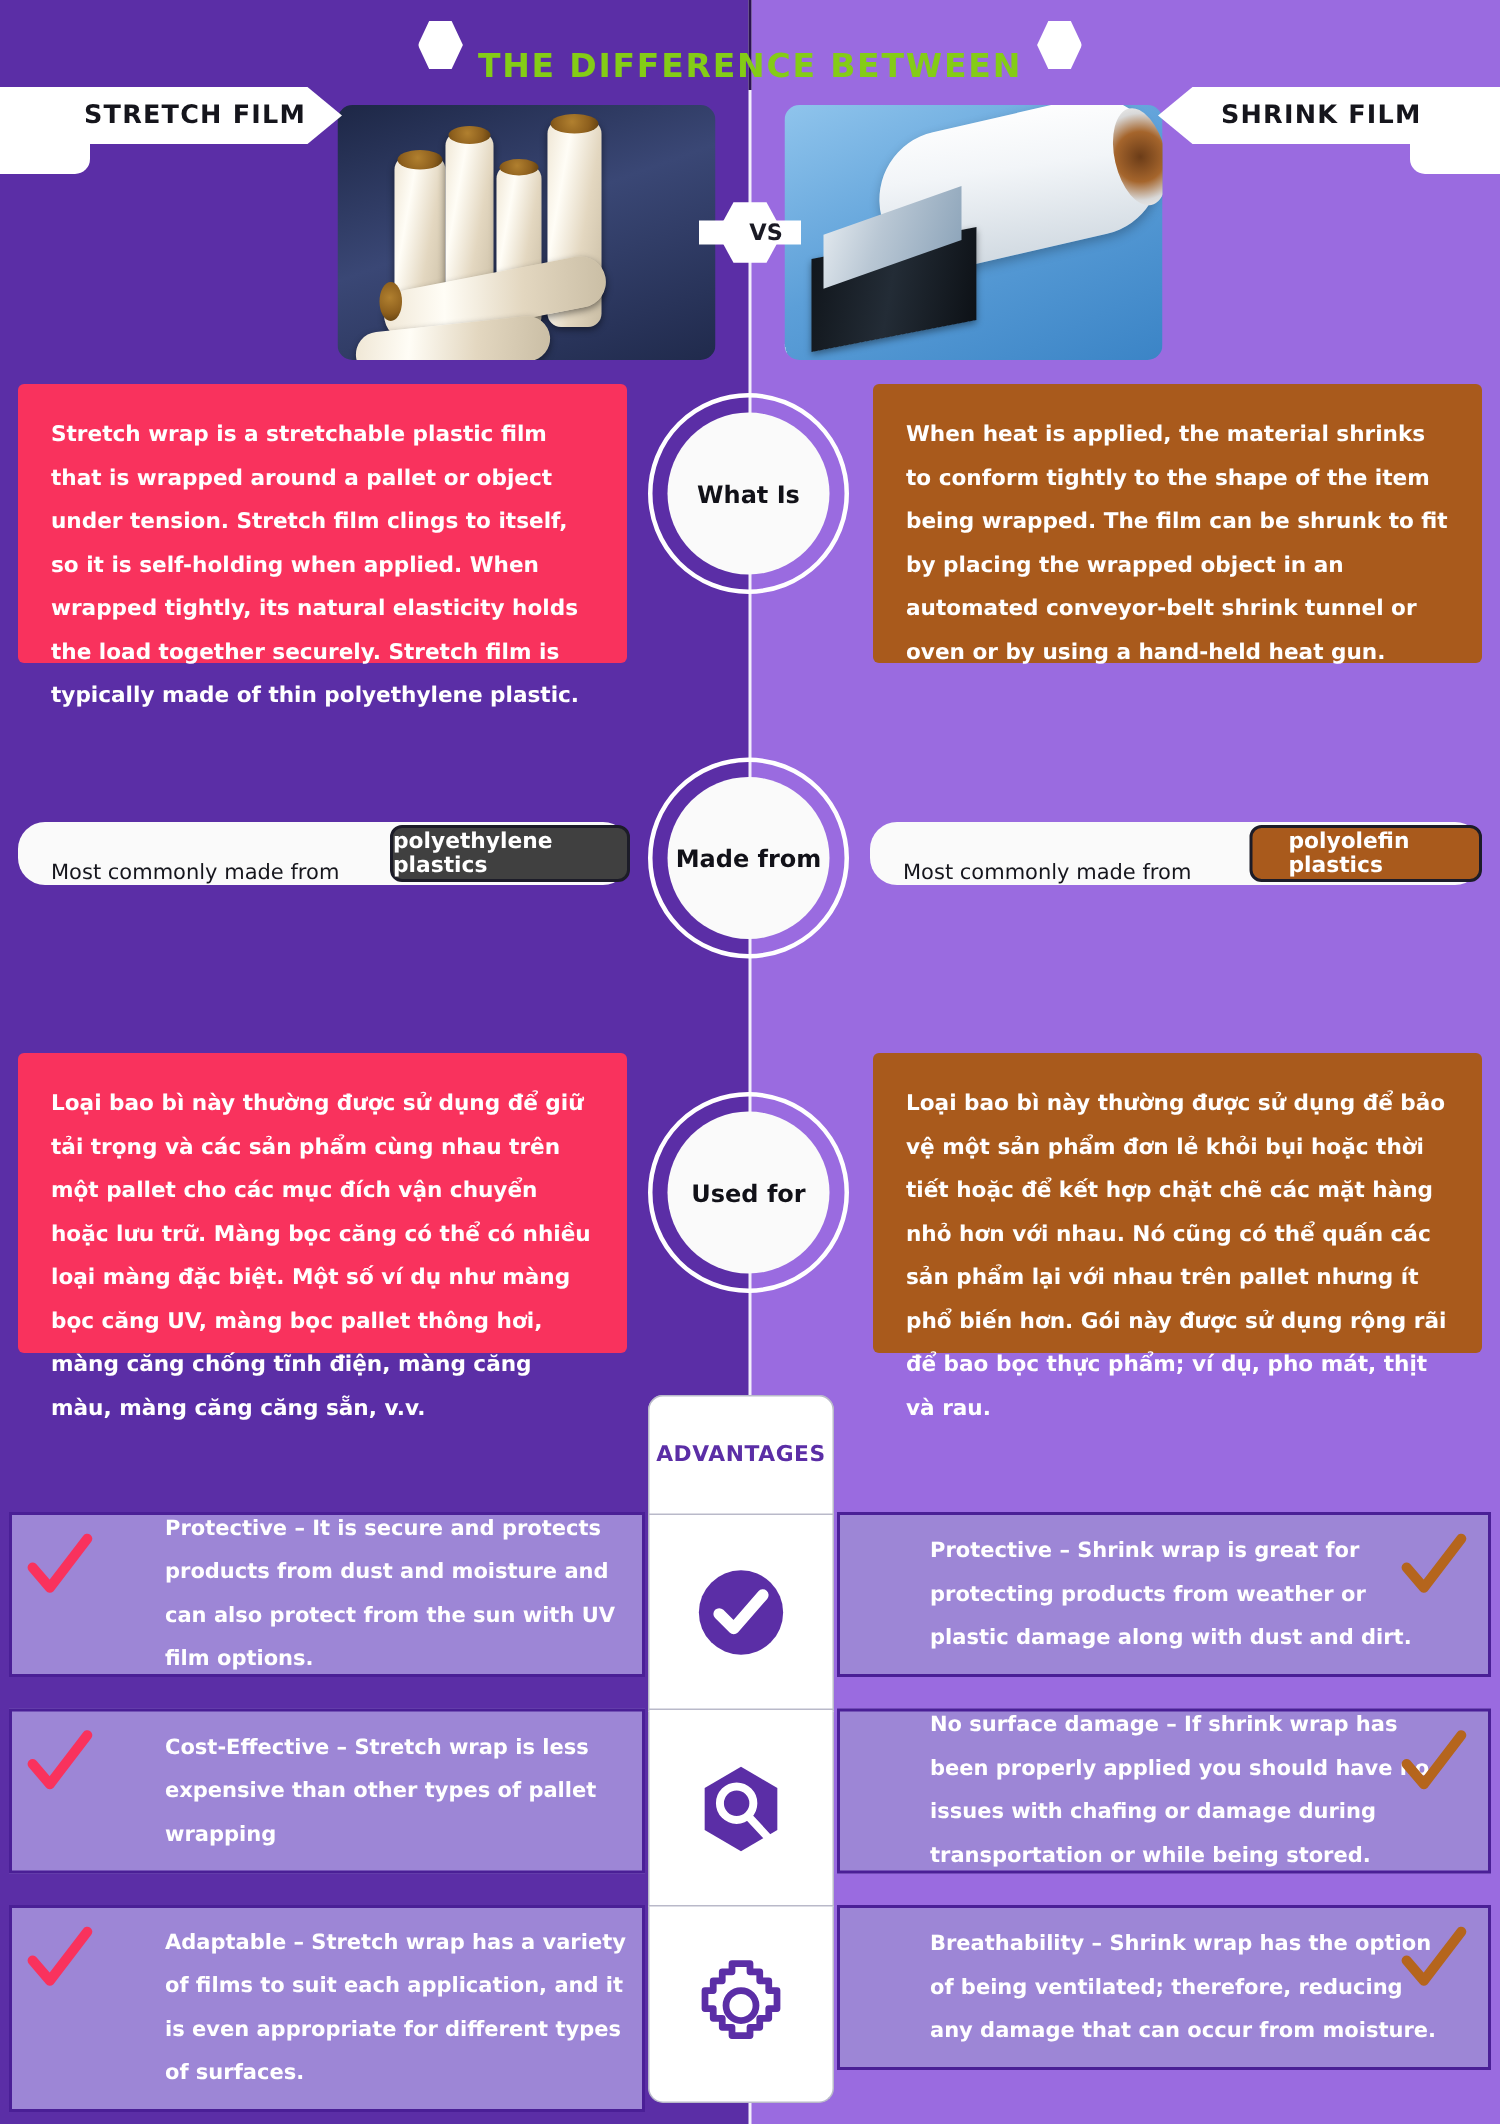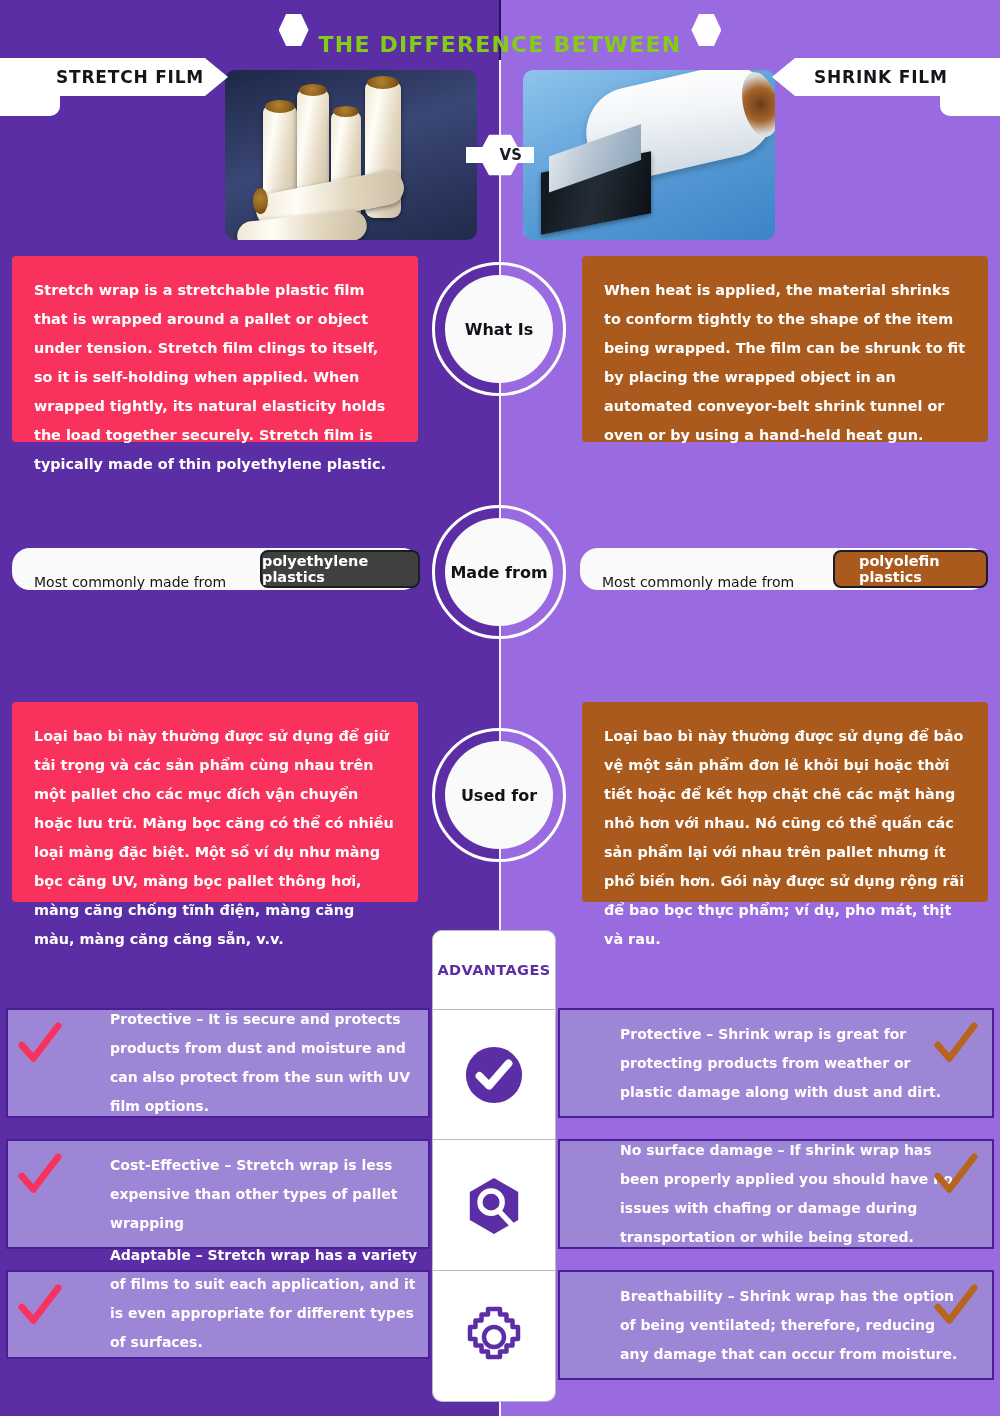--- a/index.html
+++ b/index.html
@@ -356,21 +356,21 @@
     <div class="adv-text" style="margin-left:58px; width:352px;">Protective – It is secure and protects products from dust and moisture and can also protect from the sun with UV film options.</div>
   </div>
 
   <div class="adv-row" style="left:6px; top:1139px; width:424px; height:110px;">
     <svg class="tick" style="left:8px; top:12px;" viewBox="0 0 48 48">
       <path d="M6 24 L18 38 L44 4" stroke="#f9325d" stroke-width="7" fill="none" stroke-linecap="round" stroke-linejoin="round"></path>
     </svg>
     <div class="adv-text" style="margin-left:58px; width:360px;">Cost-Effective – Stretch wrap is less expensive than other types of pallet wrapping</div>
   </div>
 
-  <div class="adv-row" style="left:6px; top:1270px; width:424px; height:89px;align-items:flex-end;">
+  <div class="adv-row" style="left:6px; top:1270px; width:424px; height:138px;">
     <svg class="tick" style="left:8px; top:12px;" viewBox="0 0 48 48">
       <path d="M6 24 L18 38 L44 4" stroke="#f9325d" stroke-width="7" fill="none" stroke-linecap="round" stroke-linejoin="round"></path>
     </svg>
     <div class="adv-text" style="margin-left:58px; width:358px;">Adaptable – Stretch wrap has a variety of films to suit each application, and it is even appropriate for different types of surfaces.</div>
   </div>
 
   <div class="adv-row" style="left:558px; top:1008px; width:436px; height:110px;">
     <div class="adv-text" style="margin-left:16px; width:340px;">Protective – Shrink wrap is great for protecting products from weather or plastic damage along with dust and dirt.</div>
     <svg class="tick" style="right:14px; top:12px;" viewBox="0 0 48 48">
       <path d="M6 24 L18 38 L44 4" stroke="#b5651d" stroke-width="7" fill="none" stroke-linecap="round" stroke-linejoin="round"></path>

